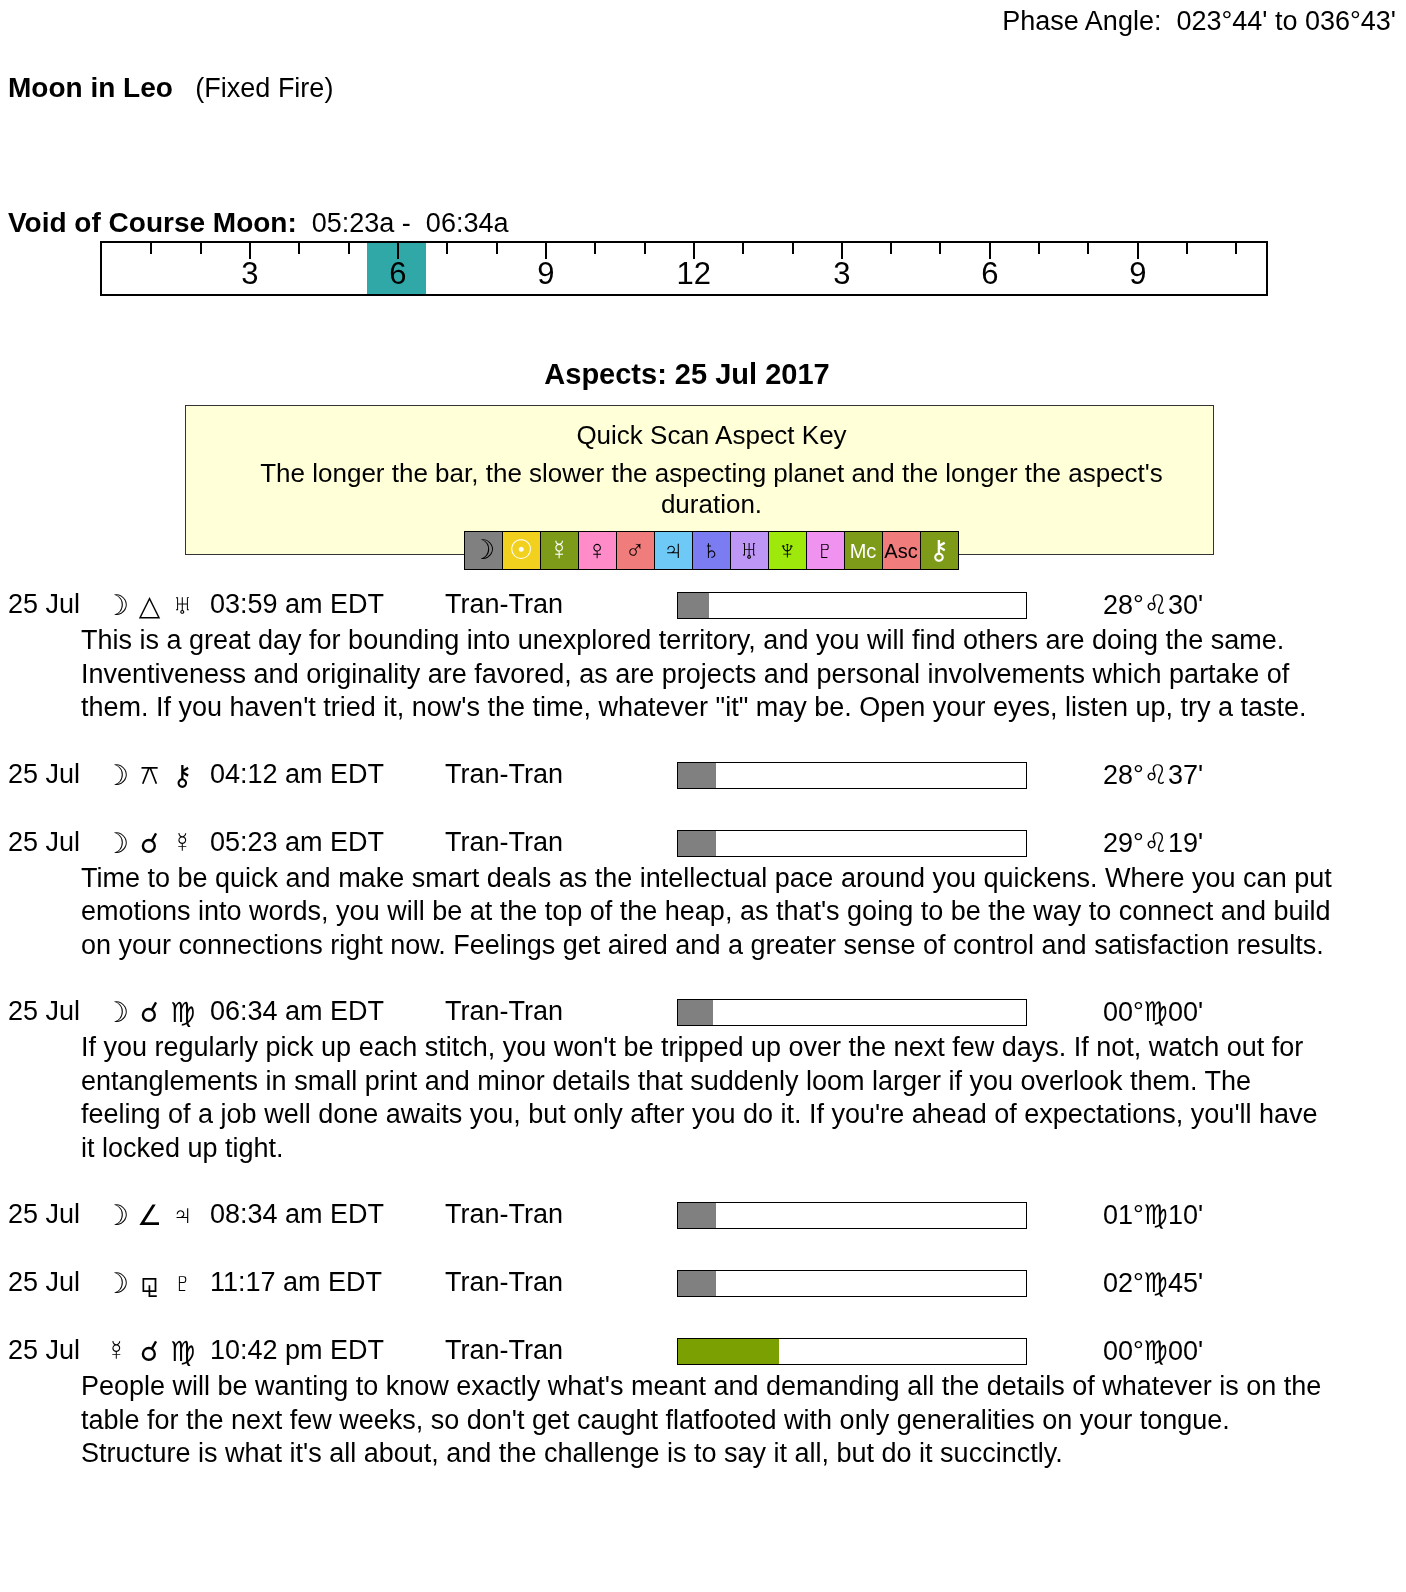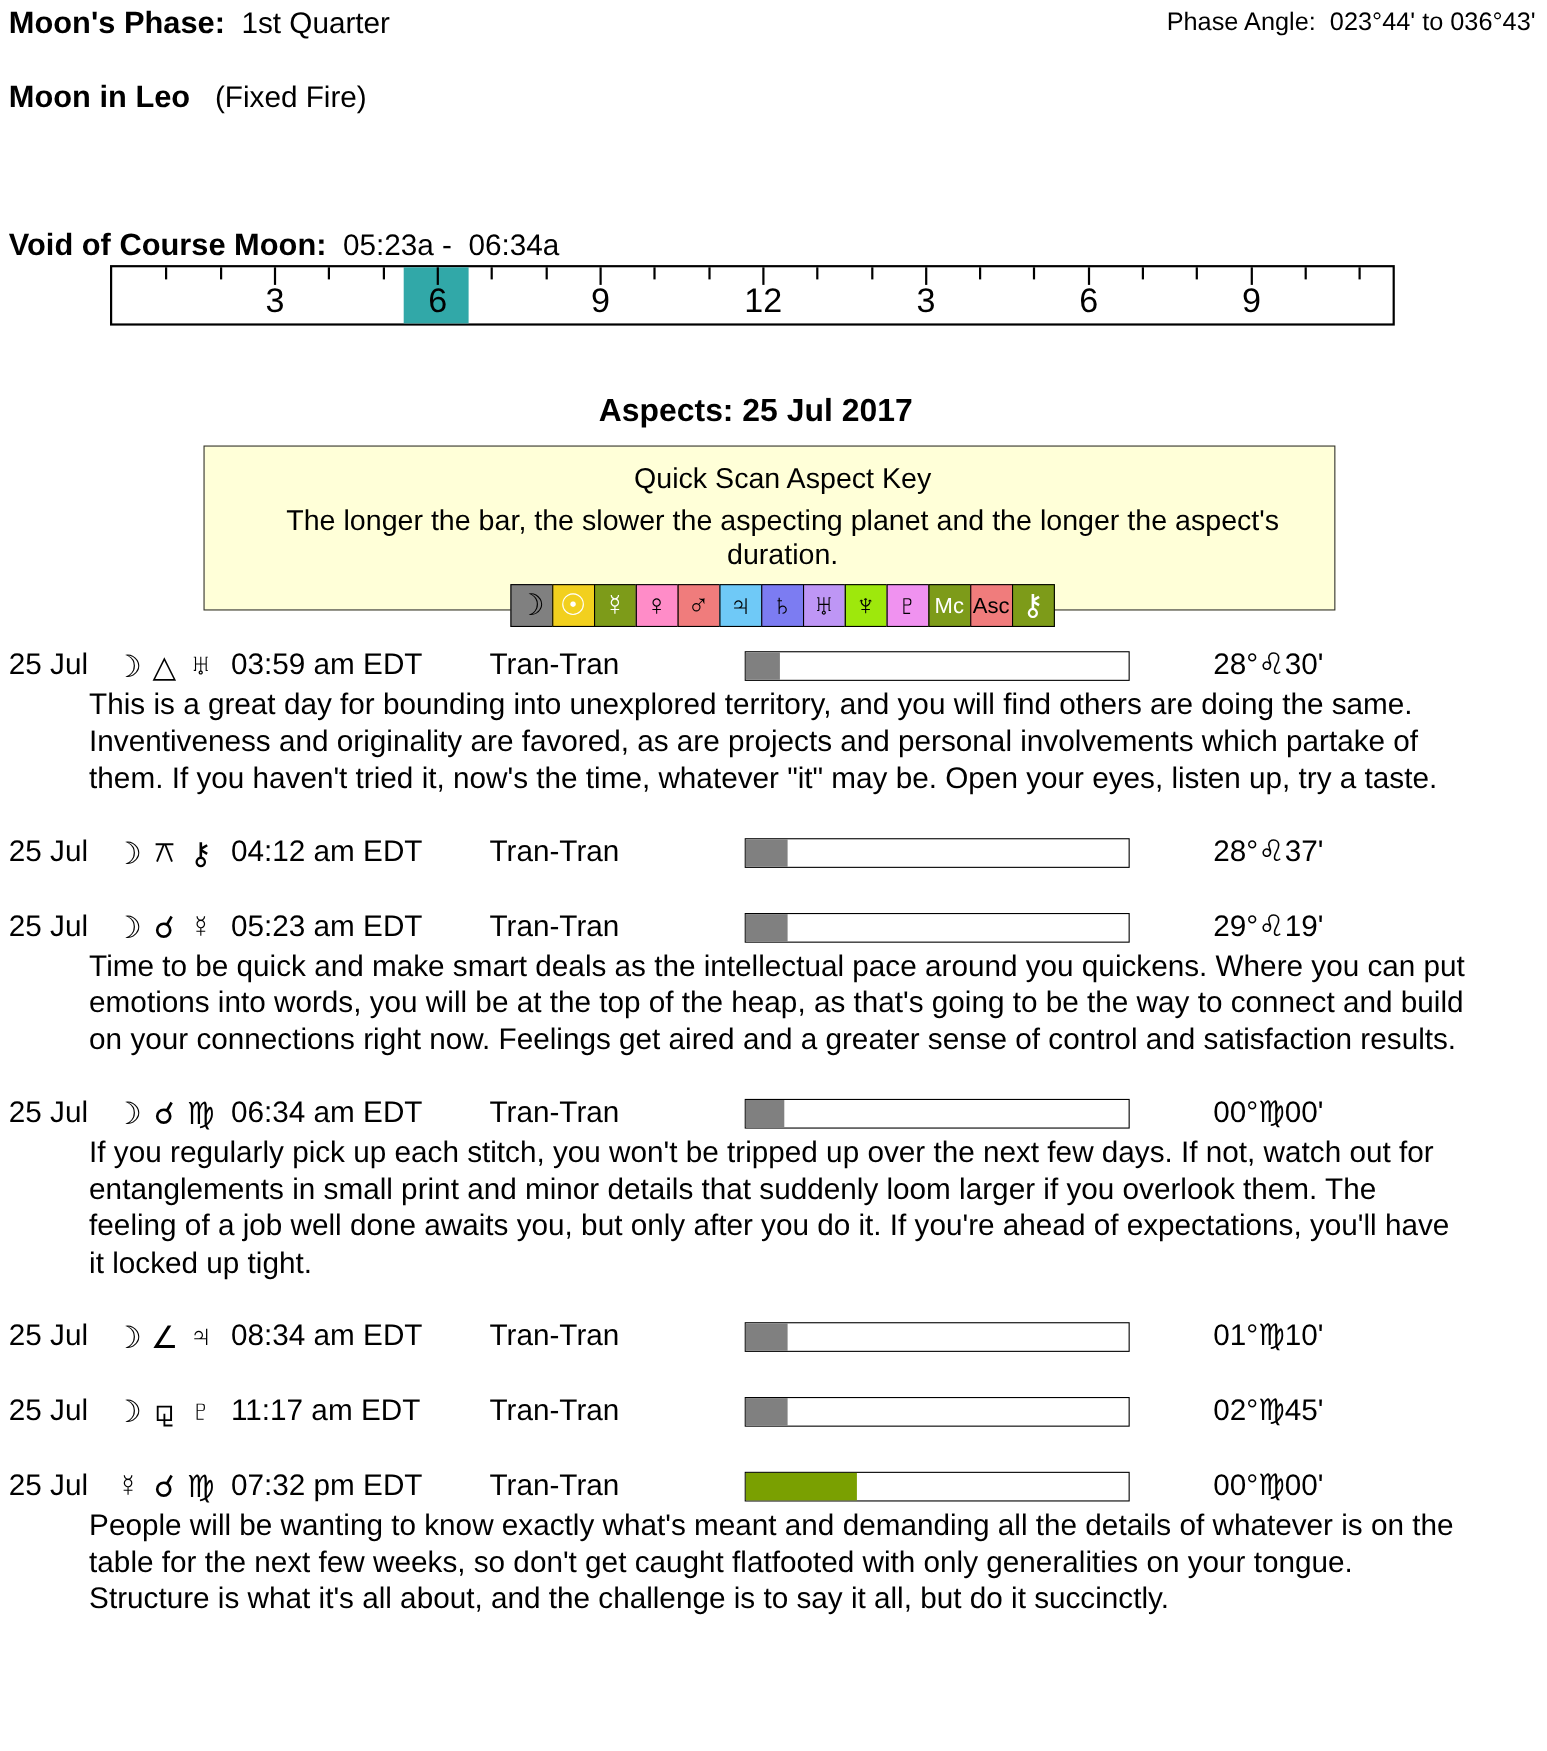--- a/index.html
+++ b/index.html
@@ -1,20 +1,20 @@
 <!DOCTYPE html>
 <html><head>
 <meta charset="utf-8">
 <style>
   html,body{margin:0;padding:0;background:#fff;}
   .page{position:relative;width:1406px;height:1592px;background:#fff;color:#000;
         font-family:"Liberation Sans","DejaVu Sans",sans-serif;overflow:hidden;}
   .hline{position:absolute;left:8px;font-size:27px;white-space:pre;}
   .b{font-weight:bold;font-size:28px;}
-  .phase-angle{position:absolute;right:10px;top:6px;font-size:23px;white-space:pre;}
+  .phase-angle{position:absolute;right:10px;top:6px;font-size:27px;white-space:pre;}
   .h1{top:5px;} .h2{top:72px;} .h3{top:139px;} .h4{top:207px;}
 
   
   .ruler{position:absolute;left:100px;top:241px;width:1164px;height:51px;
          border:2px solid #000;background:#fff;}
   .void-highlight{position:absolute;top:0;height:100%;}
   .tick{position:absolute;top:0;width:2px;background:#000;}
   .tick-label{position:absolute;bottom:2px;transform:translateX(-50%);
               font-size:31px;color:#000;}
 
@@ -46,21 +46,20 @@
   .a-bar-fill{height:100%;}
   .a-degree{position:absolute;left:1103px;top:0;}
   .aspect-text{margin-left:81px;margin-top:1px;width:1252px;
                font-size:27px;line-height:33.5px;}
 </style>
 </head>
 <body>
 
 <div class="page">
 
-  <div class="hline h1"><span class="b">Moon's Phase:</span><span>  1st Quarter</span></div>
 
   <div class="phase-angle">Phase Angle:  023°44' to 036°43'</div>
 
   <div class="hline h2"><span class="b">Moon in Leo</span><span>   (Fixed Fire)</span></div>
 
 
   <div class="hline h4"><span class="b">Void of Course Moon:</span><span>  05:23a -  06:34a</span></div>
 
   <div class="ruler" id="ruler">
       <div class="void-highlight" style="left: 265.353px; width: 58.6932px; background: rgb(49, 168, 168);"></div>
@@ -219,21 +218,21 @@
         </div>
       </div>
       <div class="aspect-block">
         <div class="aspect-row">
           <div class="a-date">25 Jul</div>
           <div class="a-glyphs">
             <span class="a-glyph">☿</span>
             <span class="a-glyph">☌</span>
             <span class="a-glyph">♍</span>
           </div>
-          <div class="a-time">07:32 pm EDT</div>
+          <div class="a-time">10:42 pm EDT</div>
           <div class="a-type">Tran-Tran</div>
           <div class="a-bar">
             <div class="a-bar-fill" style="width: 29%; background: rgb(122, 160, 1);"></div>
           </div>
           <div class="a-degree">00°♍00'</div>
         </div>
         <div class="aspect-text">People will be wanting to know exactly what's meant and demanding all the details of whatever is on the table for the next few weeks, so don't get caught flatfooted with only generalities on your tongue. Structure is what it's all about, and the challenge is to say it all, but do it succinctly.</div>
       </div>
     </div>
 

